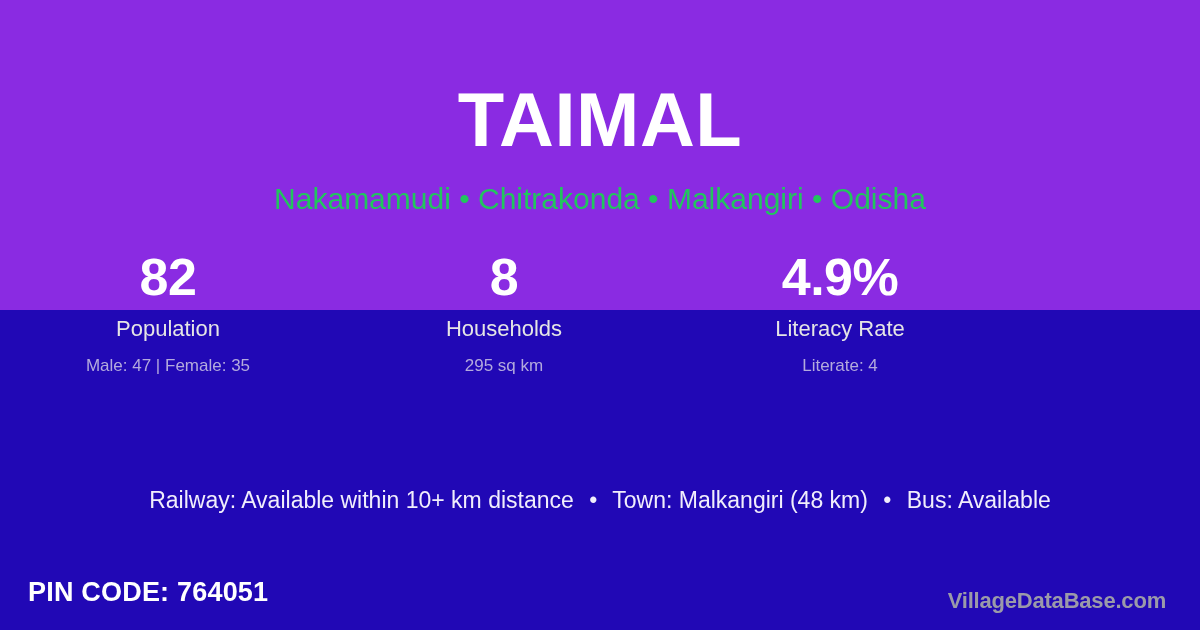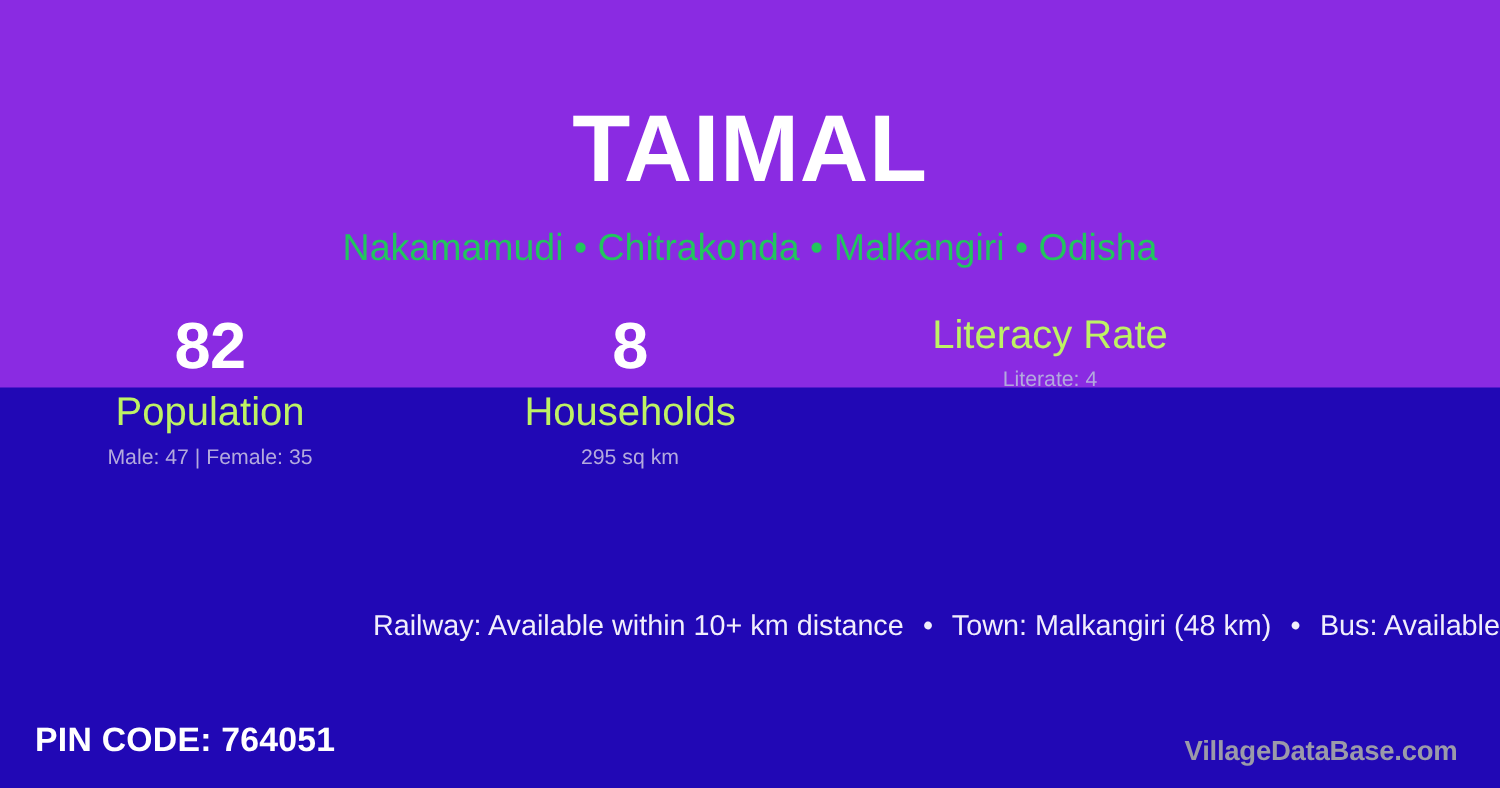--- a/index.html
+++ b/index.html
@@ -74,41 +74,41 @@
     text-align: center;
   }
   .stat-value {
     color: #ffffff;
     font-size: 52px;
     font-weight: 700;
     line-height: 62px;
     letter-spacing: -0.5px;
   }
   .stat-label {
-    color: #bef264;
-    font-size: 32px;
+    color: #e5e5e5;
+    font-size: 22px;
     font-weight: 400;
     line-height: 34px;
     margin-top: 4px;
   }
   .stat-detail {
     color: #b3aadd;
     font-size: 17px;
     font-weight: 400;
     line-height: 24px;
     margin-top: 8px;
   }
 
   
   .infra {
     position: absolute;
     left: 0;
     top: 485px;
     width: 1200px;
-    text-align: right;
+    text-align: center;
     color: #f1eefc;
     font-size: 23px;
     font-weight: 400;
     line-height: 30px;
     white-space: nowrap;
   }
   .infra .sep {
     display: inline-block;
     padding: 0 9px;
     color: #f1eefc;
@@ -157,20 +157,21 @@
       <div class="stat-detail">Male: 47 | Female: 35</div>
     </div>
 
     <div class="stat">
       <div class="stat-value">8</div>
       <div class="stat-label">Households</div>
       <div class="stat-detail">295 sq km</div>
     </div>
 
     <div class="stat">
+      <div class="stat-value">4.9%</div>
       <div class="stat-label">Literacy Rate</div>
       <div class="stat-detail">Literate: 4</div>
     </div>
 
   </div>
 
   <div class="infra">
     <span>Railway: Available within 10+ km distance</span>
     <span class="sep">•</span>
     <span>Town: Malkangiri (48 km)</span>

